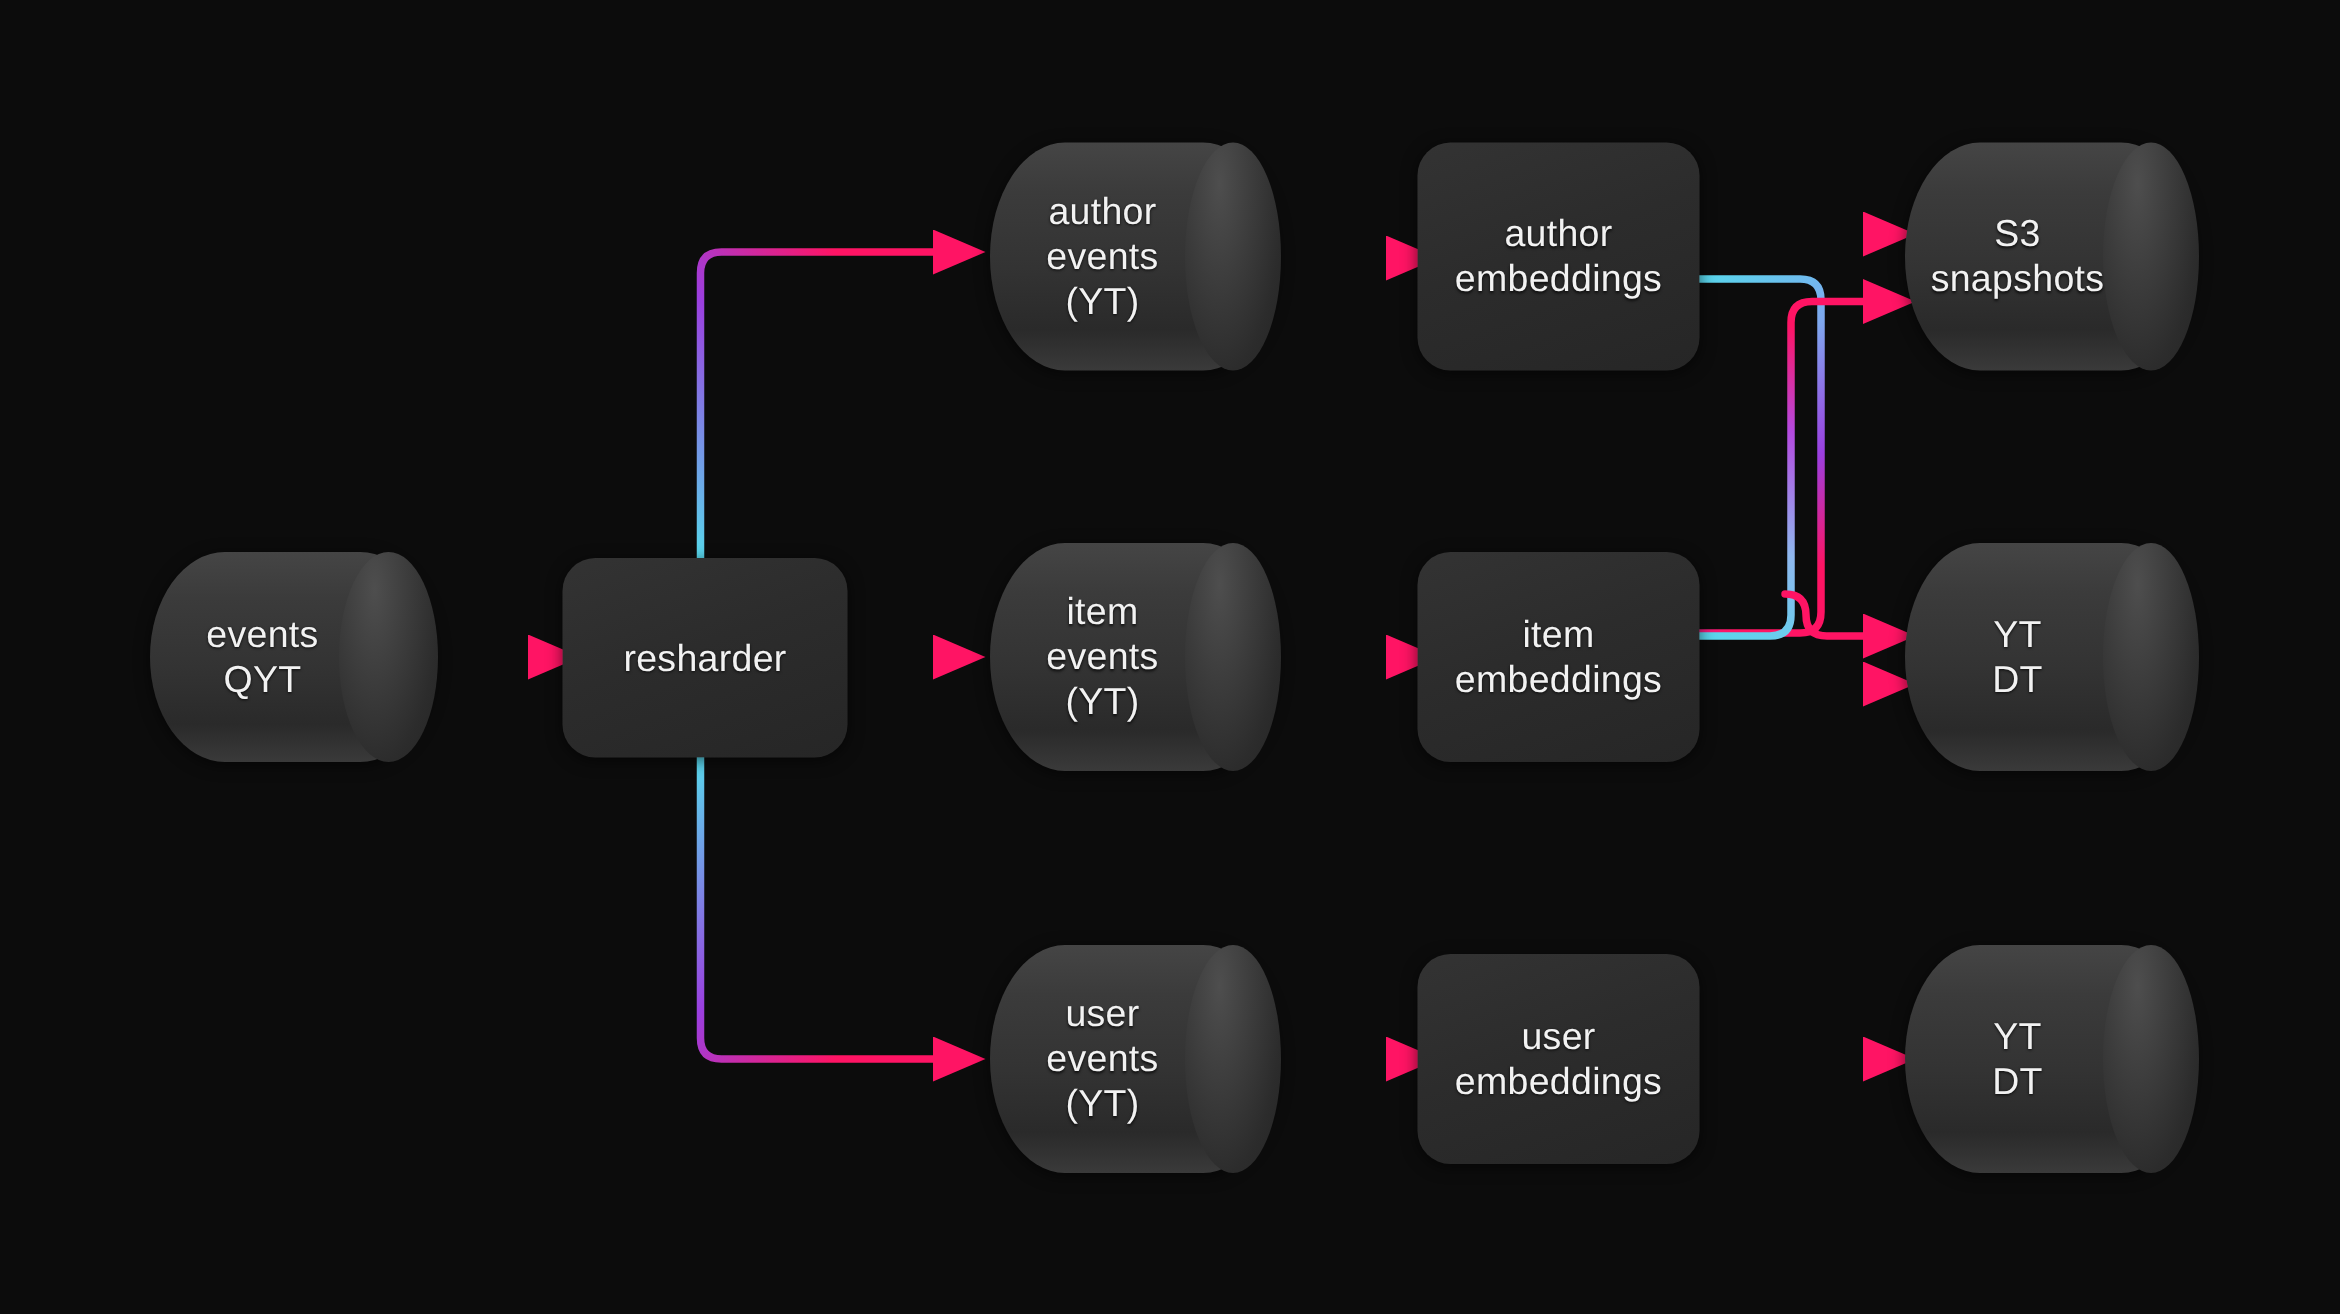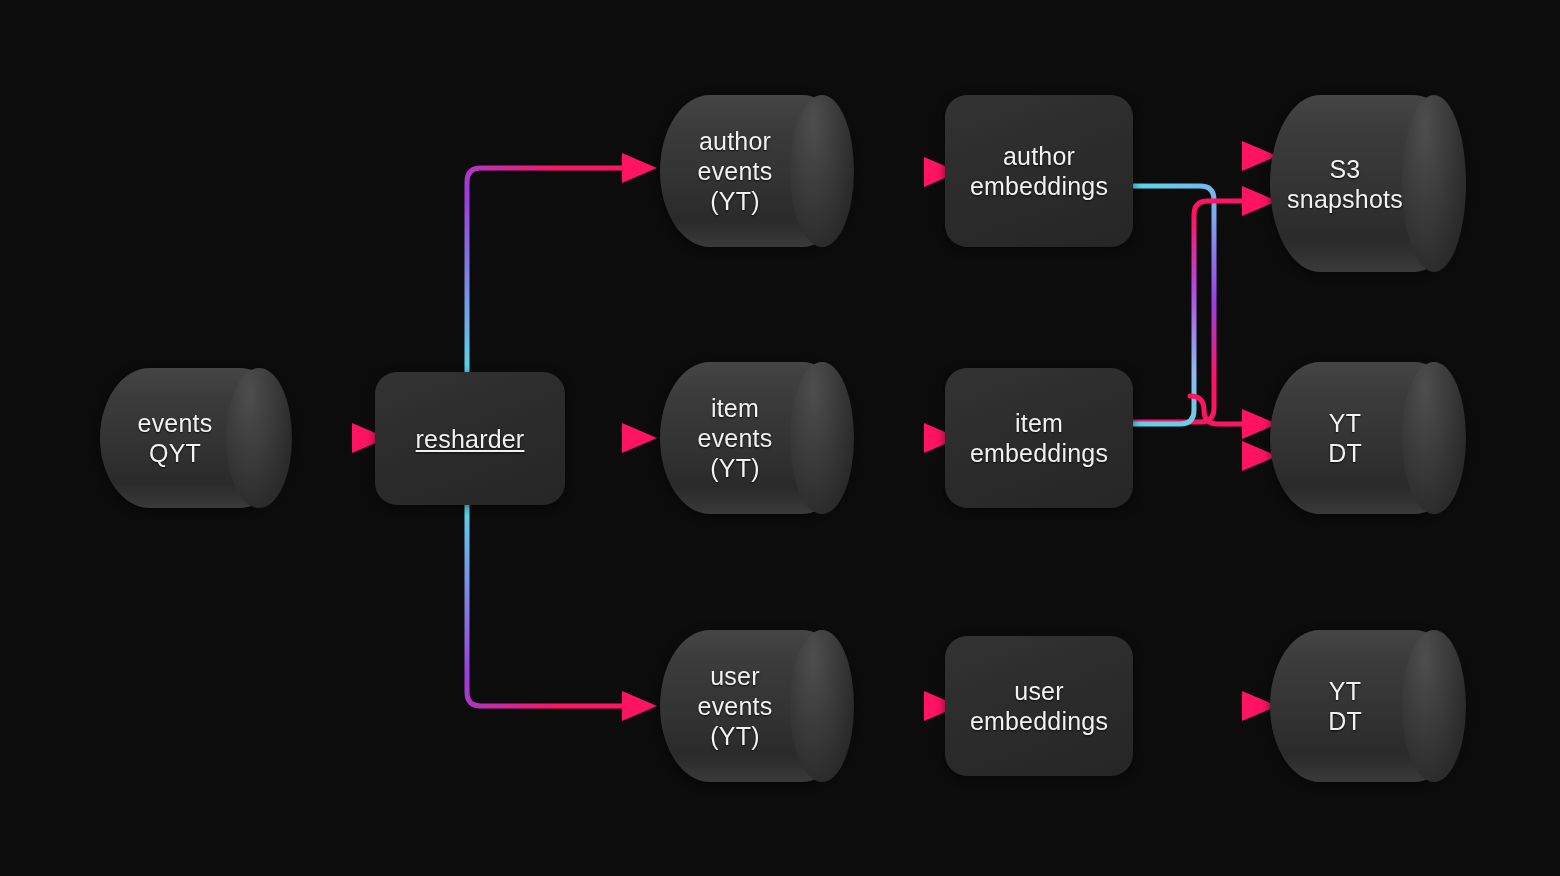--- a/index.html
+++ b/index.html
@@ -171,21 +171,21 @@
 
   <div id="nodes">
 
     <div class="node-cyl" style="left:100px; top:368px; width:190px; height:140px;">
       <div class="cyl-body"></div>
       <div class="cyl-cap" style="right:-2px; width:66px;"></div>
       <div class="cyl-label" style="width:150px;">events
 QYT</div>
     </div>
 
-    <div class="node-rect" style="left:375px; top:372px; width:190px; height:133px;text-decoration:underline;">resharder</div>
+    <div class="node-rect" style="left:375px; top:372px; width:190px; height:133px;">resharder</div>
 
     <div class="node-cyl" style="left:660px; top:95px; width:192px; height:152px;">
       <div class="cyl-body"></div>
       <div class="cyl-cap" style="right:-2px; width:64px;"></div>
       <div class="cyl-label" style="width:150px;">author
 events
 (YT)</div>
     </div>
 
     <div class="node-cyl" style="left:660px; top:362px; width:192px; height:152px;">
@@ -206,21 +206,21 @@
 
     <div class="node-rect" style="left:945px; top:95px; width:188px; height:152px;">author
 embeddings</div>
 
     <div class="node-rect" style="left:945px; top:368px; width:188px; height:140px;">item
 embeddings</div>
 
     <div class="node-rect" style="left:945px; top:636px; width:188px; height:140px;">user
 embeddings</div>
 
-    <div class="node-cyl" style="left:1270px; top:95px; width:194px; height:177px;">
+    <div class="node-cyl" style="left:1270px; top:95px; width:194px; height:152px;">
       <div class="cyl-body"></div>
       <div class="cyl-cap" style="right:-2px; width:64px;"></div>
       <div class="cyl-label" style="width:150px;">S3
 snapshots</div>
     </div>
 
     <div class="node-cyl" style="left:1270px; top:362px; width:194px; height:152px;">
       <div class="cyl-body"></div>
       <div class="cyl-cap" style="right:-2px; width:64px;"></div>
       <div class="cyl-label" style="width:150px;">YT

